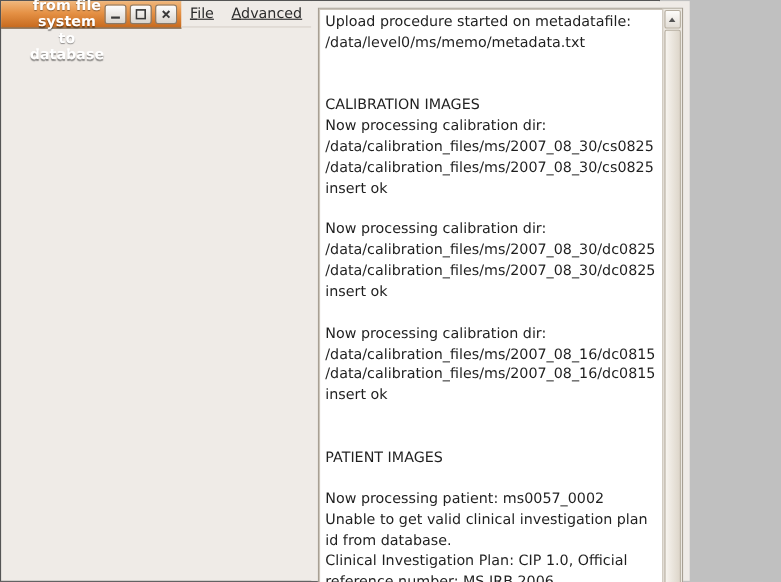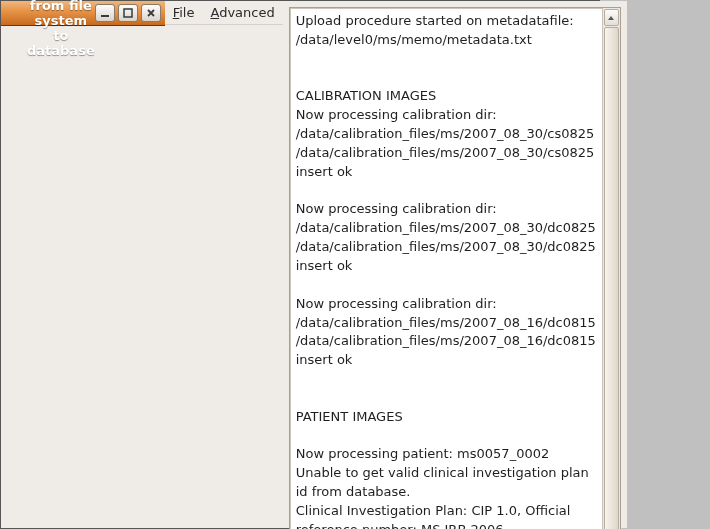--- a/index.html
+++ b/index.html
@@ -55,20 +55,21 @@
     display: flex; align-items: center;
     padding: 0 6px;
     gap: 12px;
     border-bottom: 1px solid #d6d0c8;
   }
   .menu-item {
     font-size: 13px;
     color: #2b2b2b;
     cursor: pointer;
     padding: 2px 2px;
+    text-decoration: underline;
   }
   .menu-item .ul { text-decoration: underline; }
   
   .content {
     flex: 1;
     display: flex; flex-direction: column;
     padding: 6px;
     gap: 6px;
     background: #efebe7;
   }

